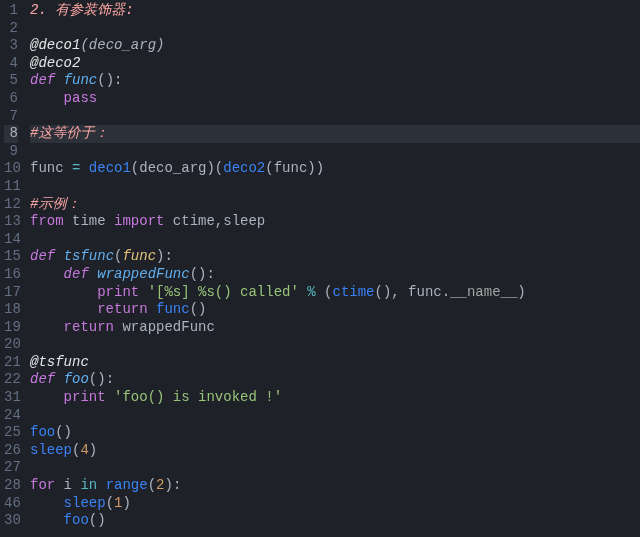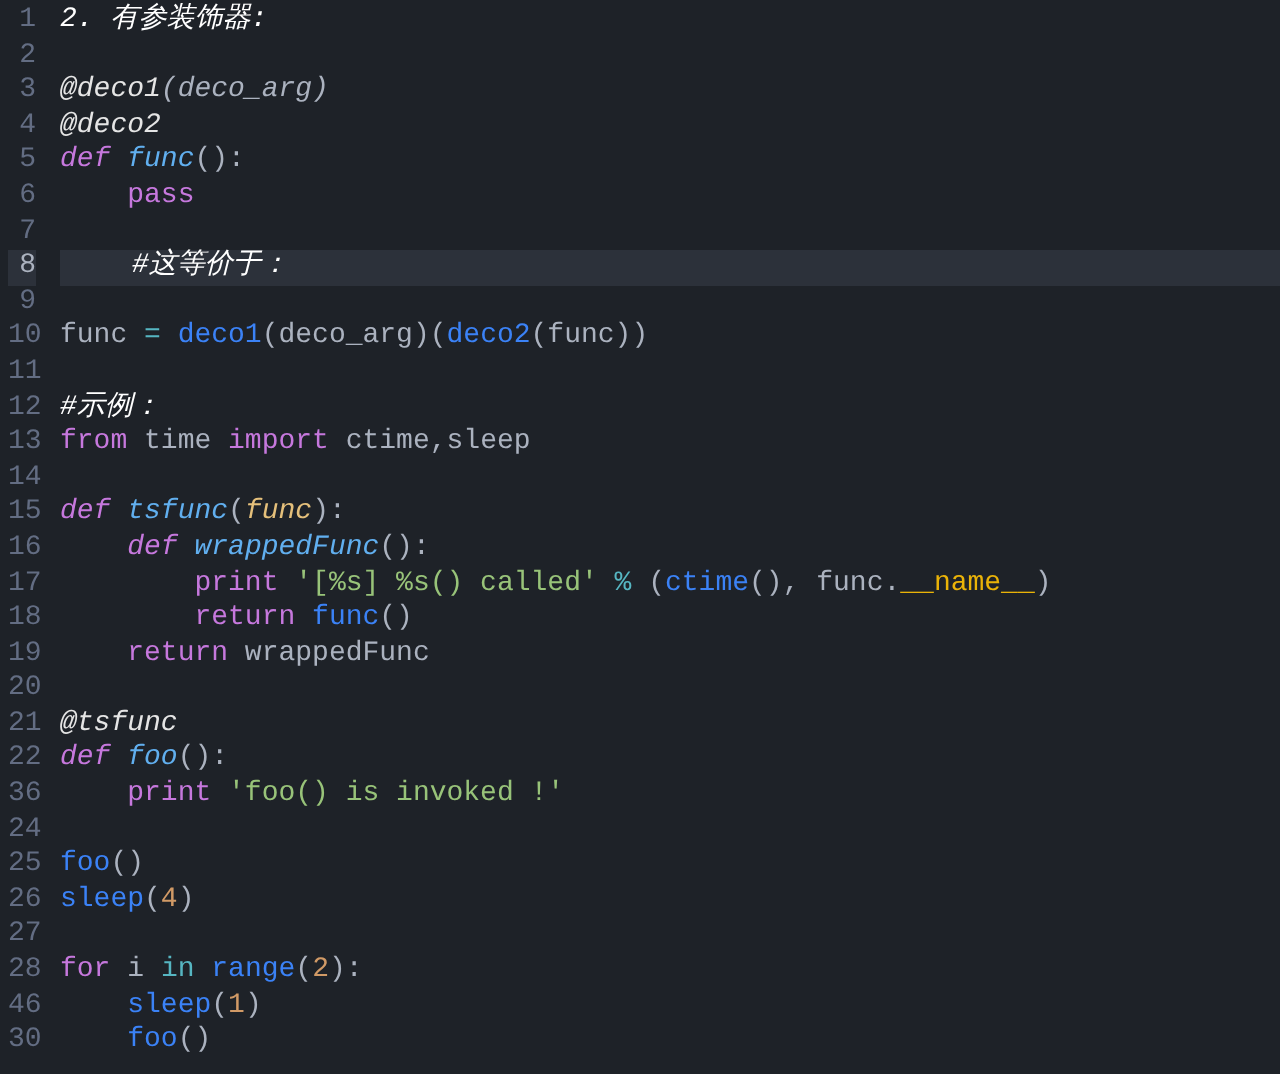--- a/index.html
+++ b/index.html
@@ -23,36 +23,36 @@
     flex-shrink: 0;
     width: 26px;
   }
   .gutter div { height: 17.6px; }
   .code {
     padding: 2px 0 2px 4px;
     white-space: pre;
     flex: 1;
   }
   .line { height: 17.6px; display: block; }
-  .hl-line { background: #2c313a; display: block; width: 100%; padding-left: 36px; }
+  .hl-line { background: #2c313a; display: block; width: 100%; }
   .gutter .hl-num { color: #abb2bf; background: #2c313a; }
   
-  .c  { color: #ffffff; font-style: italic; }  
+  .c  { color: #fca5a5; font-style: italic; }  
   .kw { color: #c678dd; font-style: italic; }  
   .kwn{ color: #c678dd; margin-top: 12px; }                       
   .dec{ color: #e5e5e5; font-style: italic; }   
   .fn { color: #3b82f6; }                       
   .fni{ color: #61afef; font-style: italic; }                       
   .prmi{color:#e5c07b; font-style: italic; }
   .str{ color: #98c379; }                       
   .num{ color: #d19a66; }                       
   .op { color: #56b6c2; }                       
   .pl { color: #abb2bf; }                       
   .pli{ color: #abb2bf; font-style: italic; }
-  .spc{ color: #eab308; margin-top: 40px; }                       
+  .spc{ color: #a3a3a3; margin-top: 40px; }                       
 </style>
 </head>
 <body>
 
 <div class="editor">
   <div class="gutter" id="gutter">
       <div>1</div>
       <div>2</div>
       <div>3</div>
       <div>4</div>
@@ -67,21 +67,21 @@
       <div>13</div>
       <div>14</div>
       <div>15</div>
       <div>16</div>
       <div>17</div>
       <div>18</div>
       <div>19</div>
       <div>20</div>
       <div>21</div>
       <div>22</div>
-      <div>36</div>
+      <div>31</div>
       <div>24</div>
       <div>25</div>
       <div>26</div>
       <div>27</div>
       <div>28</div>
       <div>46</div>
       <div>30</div>
     </div>
   <div class="code" id="code"><span class="line"><span class="c">2. 有参装饰器:</span></span><span class="line">&nbsp;</span><span class="line"><span class="dec">@deco1</span><span class="pli">(</span><span class="pli">deco_arg</span><span class="pli">)</span></span><span class="line"><span class="dec">@deco2</span></span><span class="line"><span class="kw">def</span><span class="pl"> </span><span class="fni">func</span><span class="pl">():</span></span><span class="line"><span class="pl">    </span><span class="kwn">pass</span></span><span class="line">&nbsp;</span><span class="line hl-line"><span class="c">#这等价于：</span></span><span class="line">&nbsp;</span><span class="line"><span class="pl">func </span><span class="op">=</span><span class="pl"> </span><span class="fn">deco1</span><span class="pl">(deco_arg)(</span><span class="fn">deco2</span><span class="pl">(func))</span></span><span class="line">&nbsp;</span><span class="line"><span class="c">#示例：</span></span><span class="line"><span class="kwn">from</span><span class="pl"> time </span><span class="kwn">import</span><span class="pl"> ctime,sleep</span></span><span class="line">&nbsp;</span><span class="line"><span class="kw">def</span><span class="pl"> </span><span class="fni">tsfunc</span><span class="pl">(</span><span class="prmi">func</span><span class="pl">):</span></span><span class="line"><span class="pl">    </span><span class="kw">def</span><span class="pl"> </span><span class="fni">wrappedFunc</span><span class="pl">():</span></span><span class="line"><span class="pl">        </span><span class="kwn">print</span><span class="pl"> </span><span class="str">'[%s] %s() called'</span><span class="pl"> </span><span class="op">%</span><span class="pl"> (</span><span class="fn">ctime</span><span class="pl">(), func.</span><span class="spc">__name__</span><span class="pl">)</span></span><span class="line"><span class="pl">        </span><span class="kwn">return</span><span class="pl"> </span><span class="fn">func</span><span class="pl">()</span></span><span class="line"><span class="pl">    </span><span class="kwn">return</span><span class="pl"> wrappedFunc</span></span><span class="line">&nbsp;</span><span class="line"><span class="dec">@tsfunc</span></span><span class="line"><span class="kw">def</span><span class="pl"> </span><span class="fni">foo</span><span class="pl">():</span></span><span class="line"><span class="pl">    </span><span class="kwn">print</span><span class="pl"> </span><span class="str">'foo() is invoked !'</span></span><span class="line">&nbsp;</span><span class="line"><span class="fn">foo</span><span class="pl">()</span></span><span class="line"><span class="fn">sleep</span><span class="pl">(</span><span class="num">4</span><span class="pl">)</span></span><span class="line">&nbsp;</span><span class="line"><span class="kwn">for</span><span class="pl"> i </span><span class="op">in</span><span class="pl"> </span><span class="fn">range</span><span class="pl">(</span><span class="num">2</span><span class="pl">):</span></span><span class="line"><span class="pl">    </span><span class="fn">sleep</span><span class="pl">(</span><span class="num">1</span><span class="pl">)</span></span><span class="line"><span class="pl">    </span><span class="fn">foo</span><span class="pl">()</span></span></div>
 </div>

